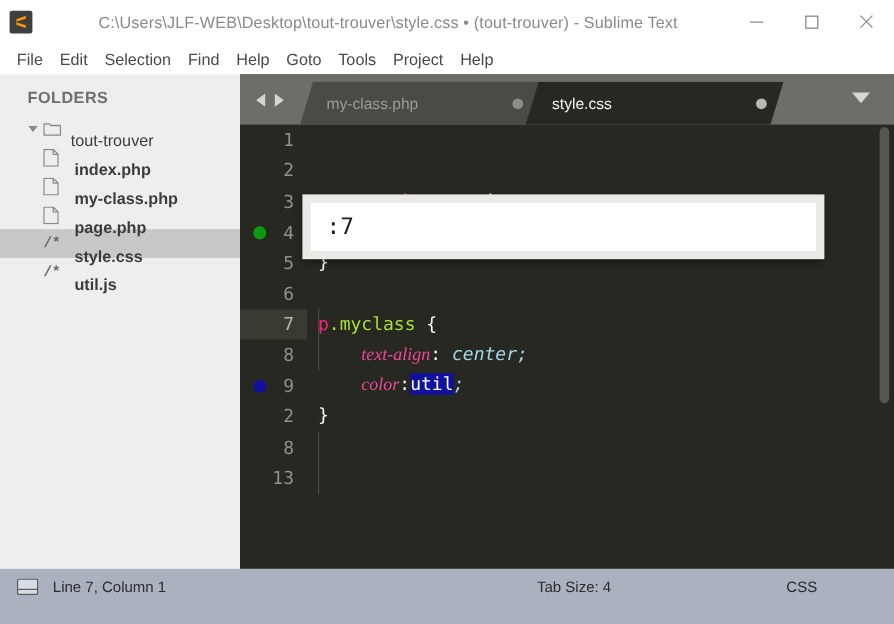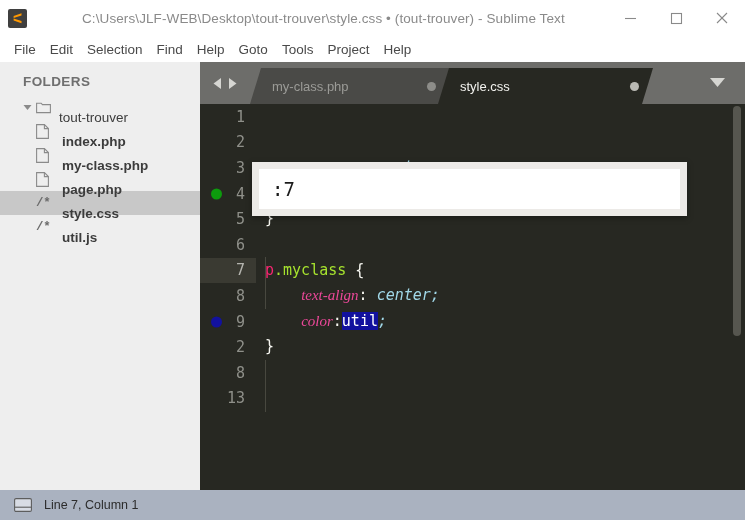--- a/index.html
+++ b/index.html
@@ -321,21 +321,21 @@
     color: #1b1b1b;
   }
 
   
   .statusbar {
     height: 30px;
     min-height: 30px;
     background: #aab2c0;
     display: flex;
     align-items: center;
-    padding: 0 0 0 14px;
+    padding: 0 0 16px 14px;
     font-size: 12.5px;
     color: #2c2c2c;
     position: relative;
   }
   .status-icon {
     width: 18px;
     height: 14px;
     flex: 0 0 auto;
     margin-right: 12px;
     display: flex;
@@ -581,15 +581,19 @@
   </div>
 
   <div class="statusbar">
     <span class="status-icon">
       <svg width="18" height="14" viewBox="0 0 18 14">
         <rect x="0.6" y="0.6" width="16.8" height="12.8" rx="1.4" fill="#d8dce4" stroke="#5d5d5d" stroke-width="1.1"></rect>
         <line x1="0.6" y1="9.2" x2="17.4" y2="9.2" stroke="#5d5d5d" stroke-width="1.1"></line>
       </svg>
     </span>
     <span>Line 7, Column 1</span>
+    <span class="status-right">
+      <span class="status-tabsize">Tab Size: 4</span>
+      <span class="status-syntax">CSS</span>
+    </span>
   </div>
 
 </div>
 
 </body></html>

